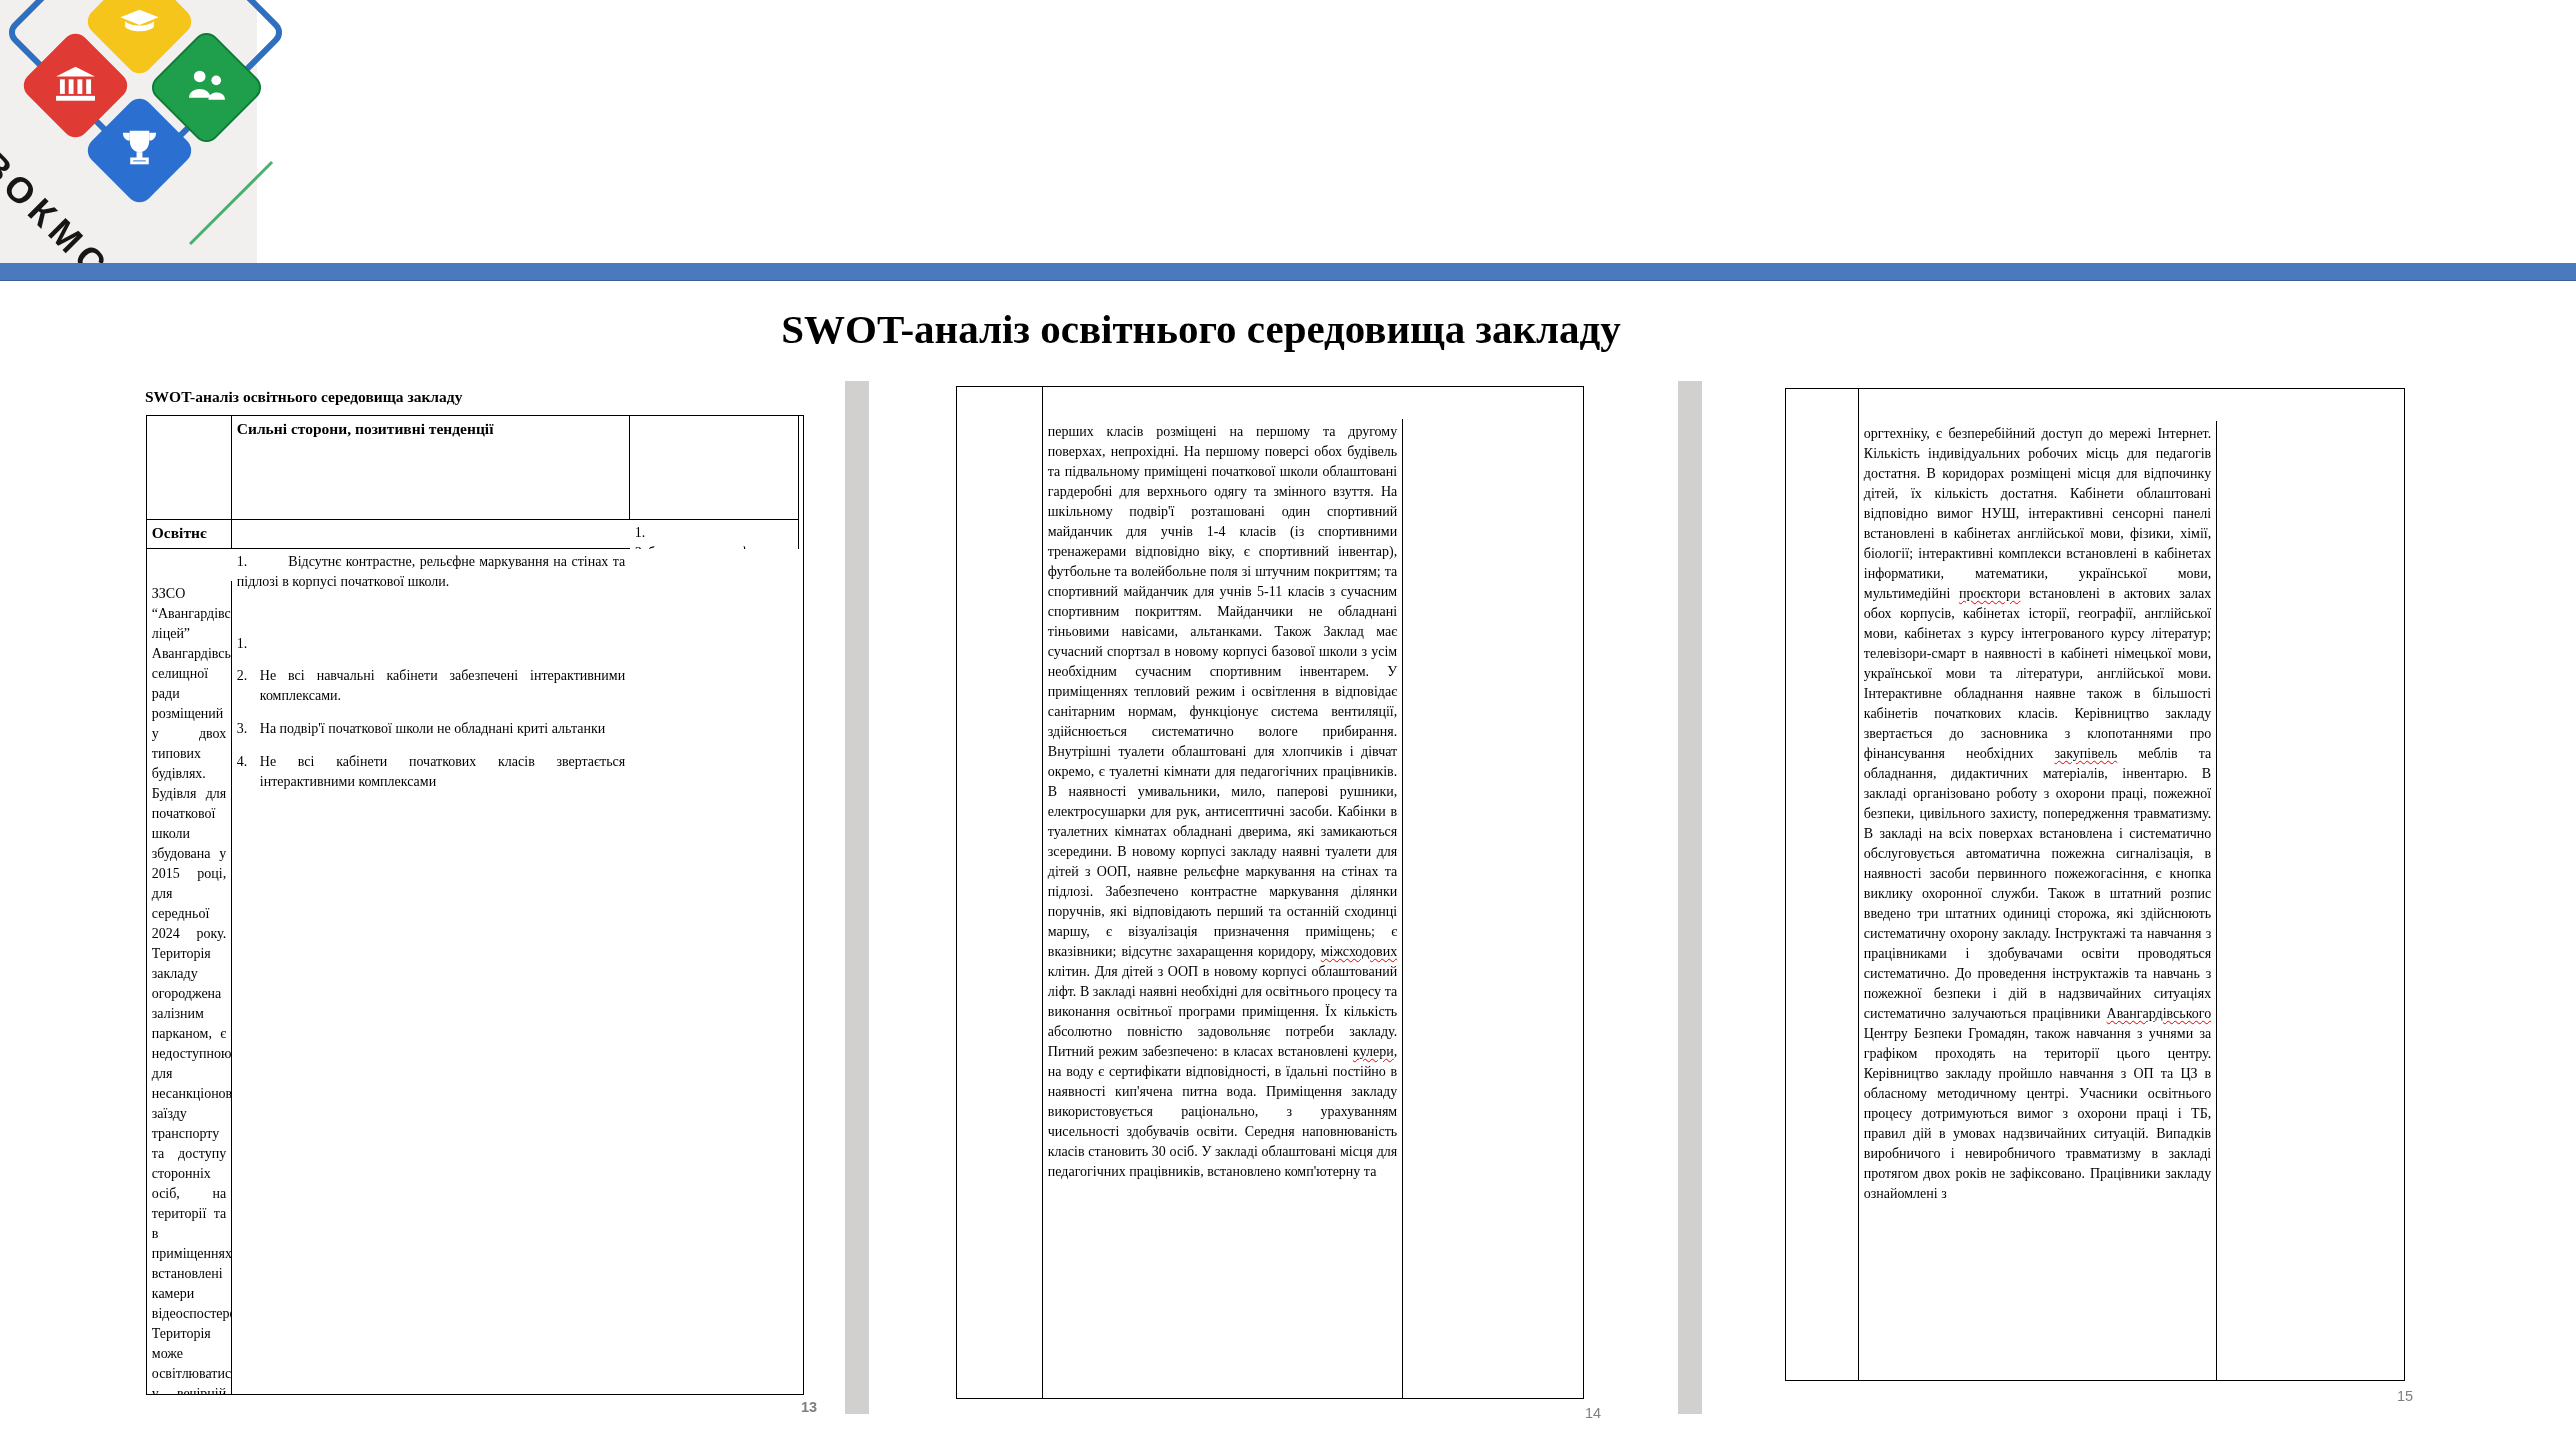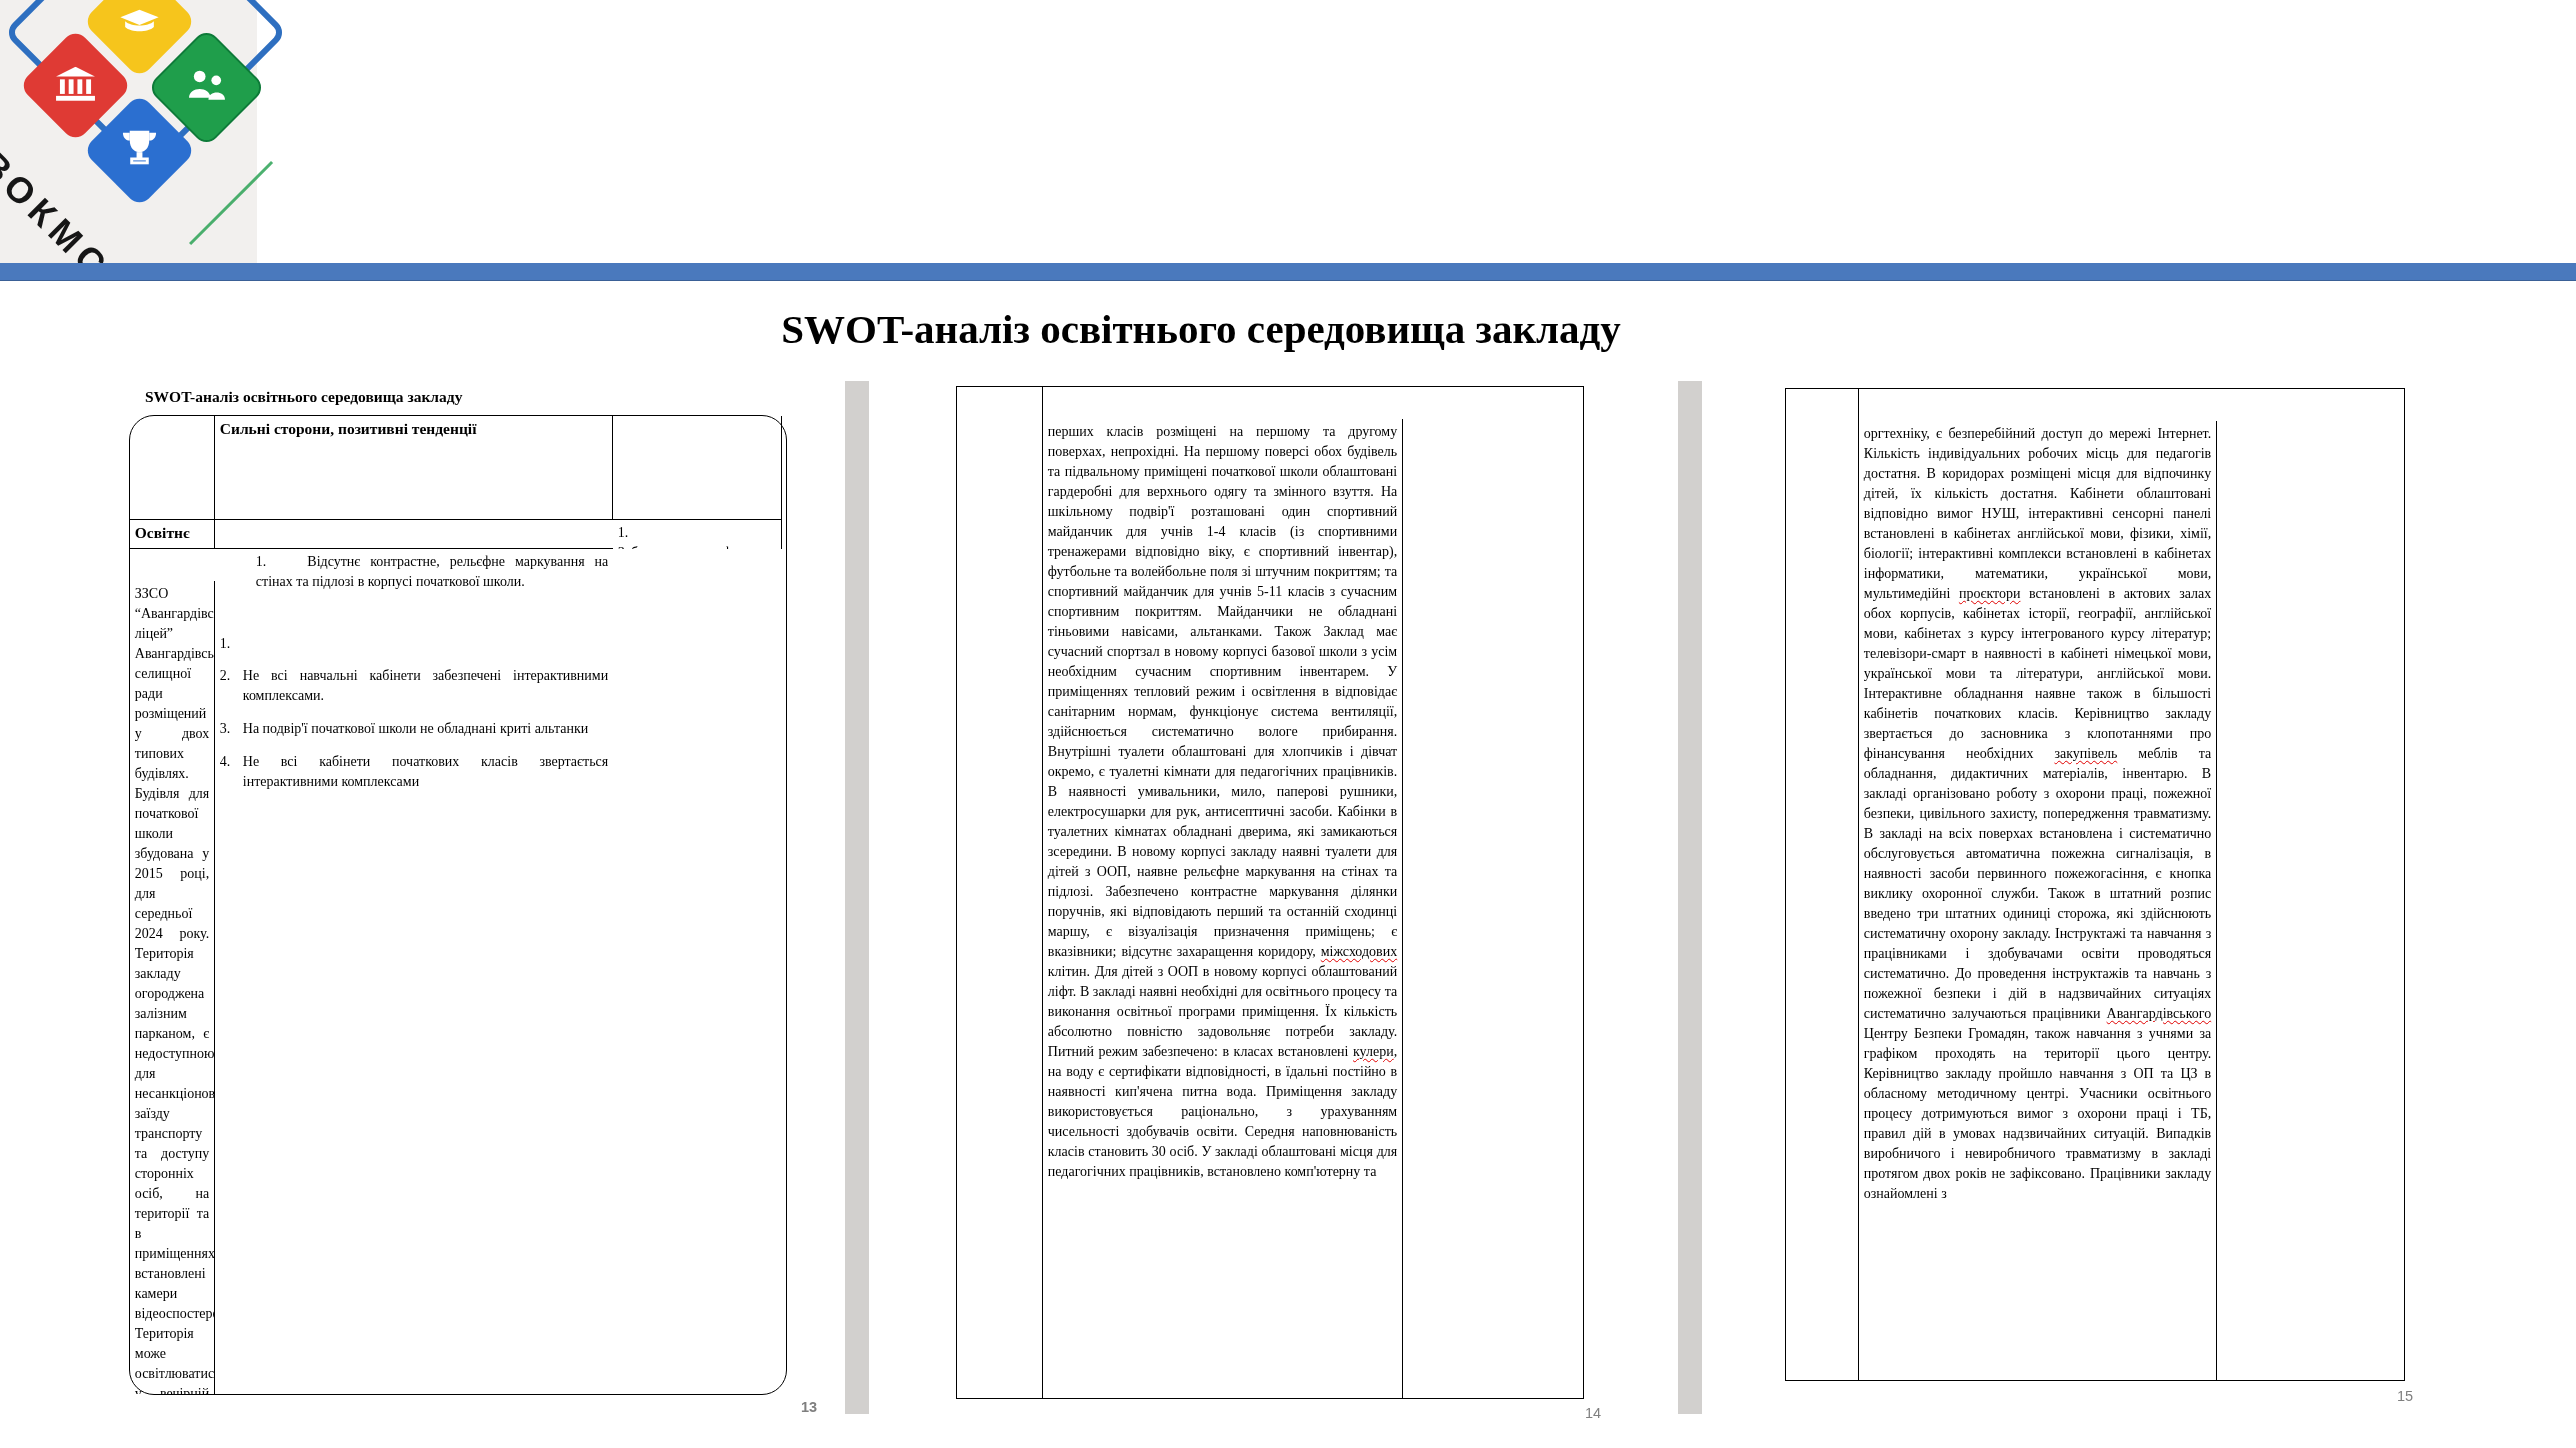--- a/index.html
+++ b/index.html
@@ -31,34 +31,34 @@
   .page-num{position:absolute;font-family:"Liberation Sans",sans-serif;font-size:14.5px;color:#7f7f7f;}
 
   .doc-note{position:absolute;left:145px;top:388px;font-weight:bold;font-size:15.5px;}
 
   .tbl{position:absolute;background:#fff;border:1.9px solid #000;display:grid;}
   .tbl .cell{border-right:1.9px solid #000;border-bottom:1.9px solid #000;overflow:hidden;
              padding:2.9px 4.8px;box-sizing:border-box;}
   .tbl .cell.last-col{border-right:none;}
   .tbl .cell.last-row{border-bottom:none;}
 
-  #table1{left:129px;top:415px;width:656px;grid-template-columns:85px 398px 169px;
-          grid-template-rows:104px 29px 845px;border-radius:25px;}
+  #table1{left:146px;top:415px;width:656px;grid-template-columns:85px 398px 169px;
+          grid-template-rows:104px 29px 845px;}
   #table2{left:956px;top:386px;width:626px;height:1011px;grid-template-columns:86px 360px 176px;
           grid-template-rows:1fr;}
   #table3{left:1785px;top:388px;width:618px;height:991px;grid-template-columns:73px 358px 183px;
           grid-template-rows:1fr;}
 
   .hdr{font-weight:bold;font-size:15.5px;line-height:20px;}
   .body-text{font-size:14px;line-height:20px;text-align:justify;margin-top:32px;}
   .label-text{font-size:14px;line-height:20px;overflow-wrap:break-word;word-break:break-word;}
   .sq{text-decoration:underline;text-decoration-style:wavy;text-decoration-color:#e00000;
       text-decoration-thickness:1px;text-underline-offset:1.9px;}
 
-  .wk-intro{display:block;font-size:14px;line-height:20px;text-align:justify;margin-left:36px;}
+  .wk-intro{display:block;font-size:14px;line-height:20px;text-align:justify;}
   .wk-intro .wk-num{margin-right:41px;}
   .wk-list{margin-top:42px;}
   .wk-item{display:flex;margin-bottom:12.6px;font-size:14px;line-height:20px;}
   .wk-item .n{width:23px;flex:none;}
   .wk-item .t{flex:1;text-align:justify;}
 </style>
 </head>
 <body>
 
 <div id="slide">

